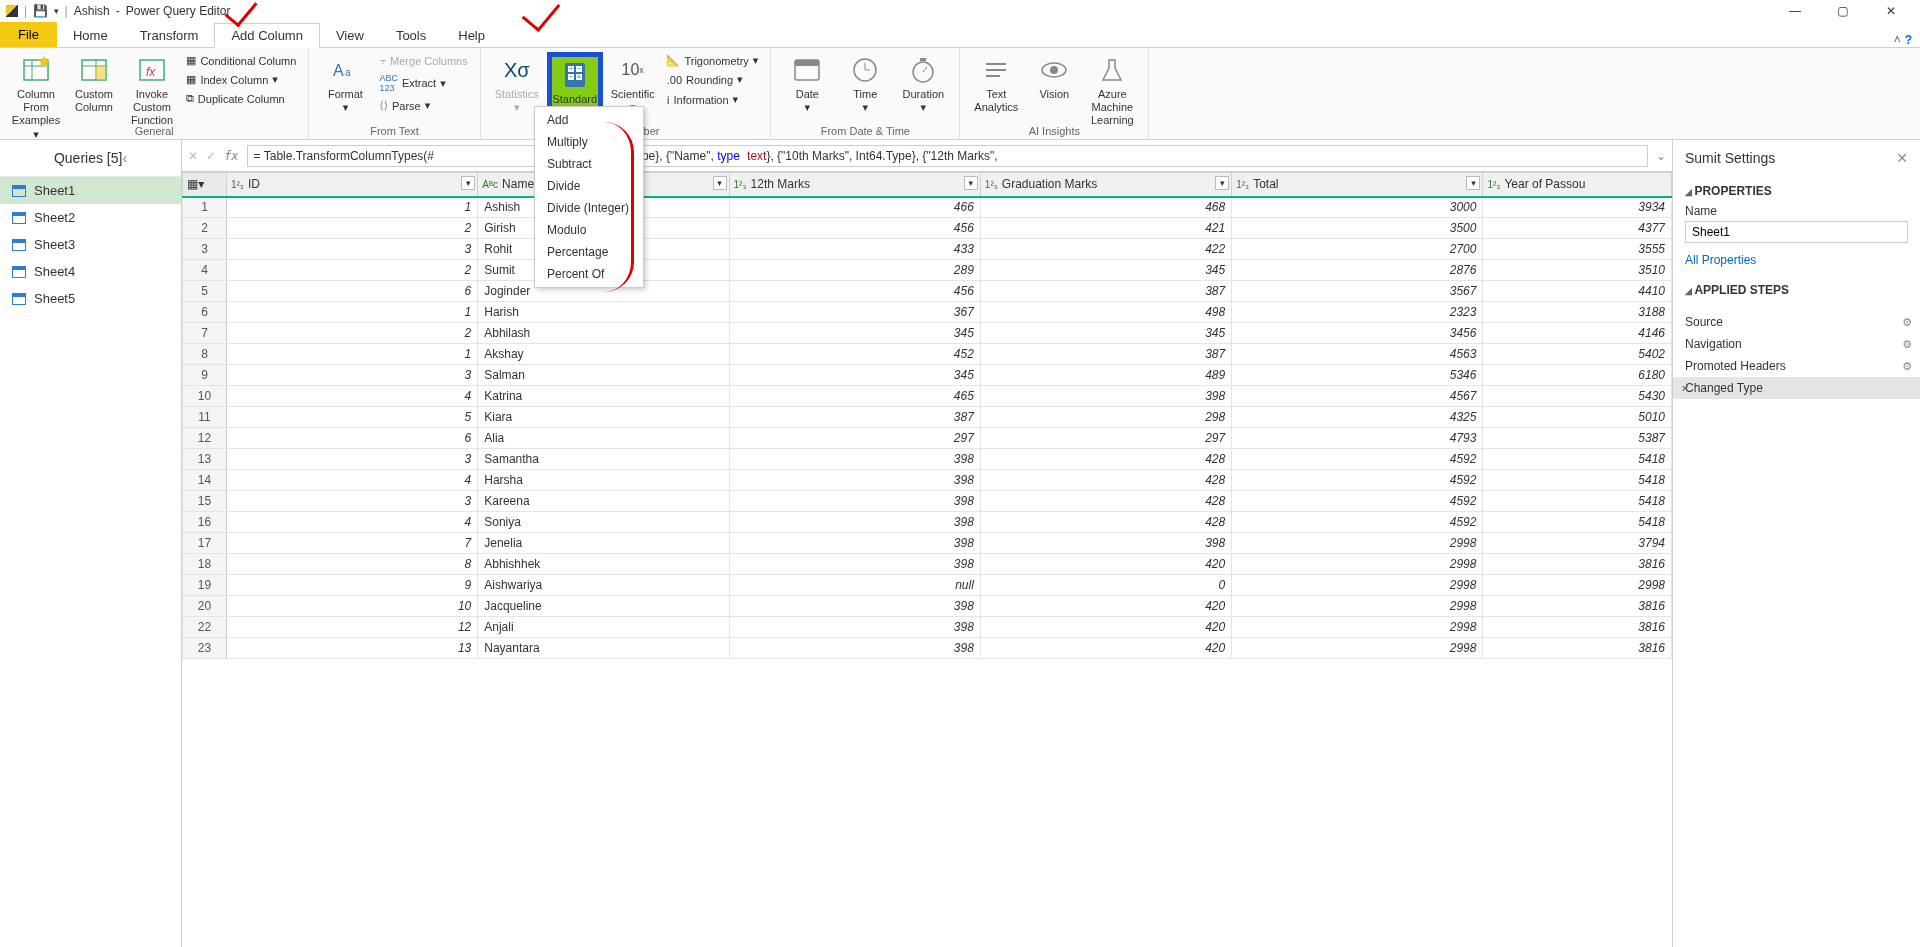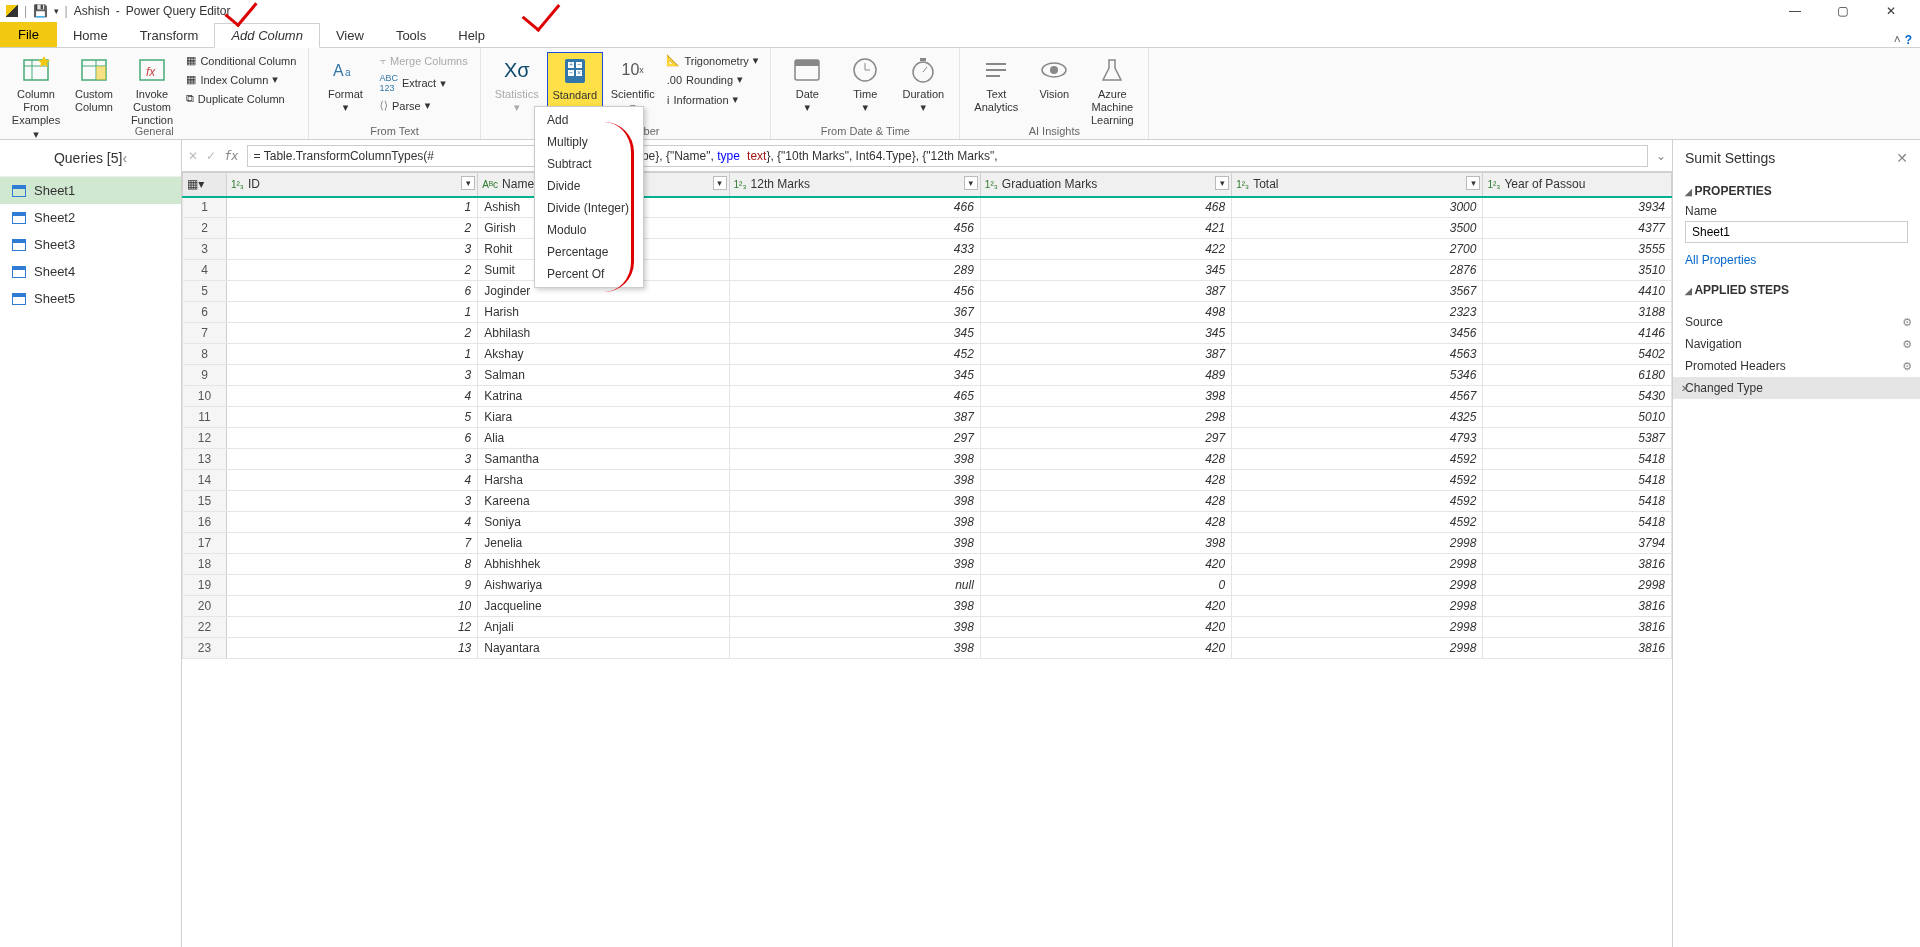--- a/index.html
+++ b/index.html
@@ -10,21 +10,21 @@
 .titlebar-left { display: flex; align-items: center; gap: 6px; }
 .titlebar-icon { width: 12px; height: 12px; background: linear-gradient(135deg,#f2c811 50%,#333 50%); }
 .title-sep { color: #999; }
 .titlebar-right { display: flex; align-items: center; gap: 2px; }
 .win-btn { width: 46px; height: 22px; display: flex; align-items: center; justify-content: center; cursor: default; }
 
 
 .menutabs { height: 26px; display: flex; align-items: flex-end; border-bottom: 1px solid #d0d0d0; }
 .menutab { padding: 4px 16px; font-size: 13px; cursor: default; }
 .menutab.file { background: #f2c811; color: #000; font-weight: 400; padding: 5px 18px; }
-.menutab.active { border: 1px solid #d0d0d0; border-bottom: 1px solid #fff; margin-bottom: -1px; background: #fff; font-style: italic; }
+.menutab.active { border: 1px solid #d0d0d0; border-bottom: 1px solid #fff; margin-bottom: -1px; background: #fff; }
 .help-icon { margin-left: auto; display:flex; align-items:center; gap:4px; padding-right:8px; }
 
 
 .ribbon { height: 92px; display: flex; border-bottom: 1px solid #d0d0d0; background: #fafafa; }
 .ribbon-group { padding: 4px 8px 2px 8px; border-right: 1px solid #e5e5e5; display: flex; flex-direction: column; justify-content: space-between; }
 .ribbon-group-label { text-align: center; font-size: 11px; color: #666; padding-top: 2px; }
 .ribbon-buttons { display: flex; gap: 2px; height: 70px; align-items: flex-start; }
 .ribbon-btn-large { width: 56px; display: flex; flex-direction: column; align-items: center; justify-content: flex-start; text-align: center; font-size: 11px; padding: 2px; cursor: default; line-height: 1.2; }
 .ribbon-btn-large.disabled { color:#aaa; }
 .ribbon-btn-large .icon { width: 32px; height: 32px; margin-bottom: 2px; display:flex;align-items:center;justify-content:center; }
@@ -199,21 +199,21 @@
     </div>
     <div class="ribbon-group-label">From Text</div>
   </div>
 
   <div class="ribbon-group" style="position:relative">
     <div class="ribbon-buttons">
       <div class="ribbon-btn-large disabled">
         <div class="icon" style="color:#0c4a6e;font-size:20px">Χσ</div>
         <span>Statistics</span> ▾
       </div>
-      <div class="ribbon-btn-large" style="background:#fde047;border:1px solid #1d4ed8">
+      <div class="ribbon-btn-large" style="background:#84cc16;border:5px solid #1d4ed8">
         <div class="icon">
           <svg width="32" height="32">
               <rect x="6" y="4" width="20" height="24" fill="#37a" rx="2"></rect>
               <rect x="9" y="7" width="6" height="6" fill="#fff"></rect>
               <rect x="17" y="7" width="6" height="6" fill="#fff"></rect>
               <rect x="9" y="15" width="6" height="6" fill="#fff"></rect>
               <rect x="17" y="15" width="6" height="6" fill="#fff"></rect>
               <text x="10" y="12" font-size="7" fill="#37a">+</text>
               <text x="18" y="12" font-size="7" fill="#37a">−</text>
               <text x="10" y="20" font-size="7" fill="#37a">÷</text>

